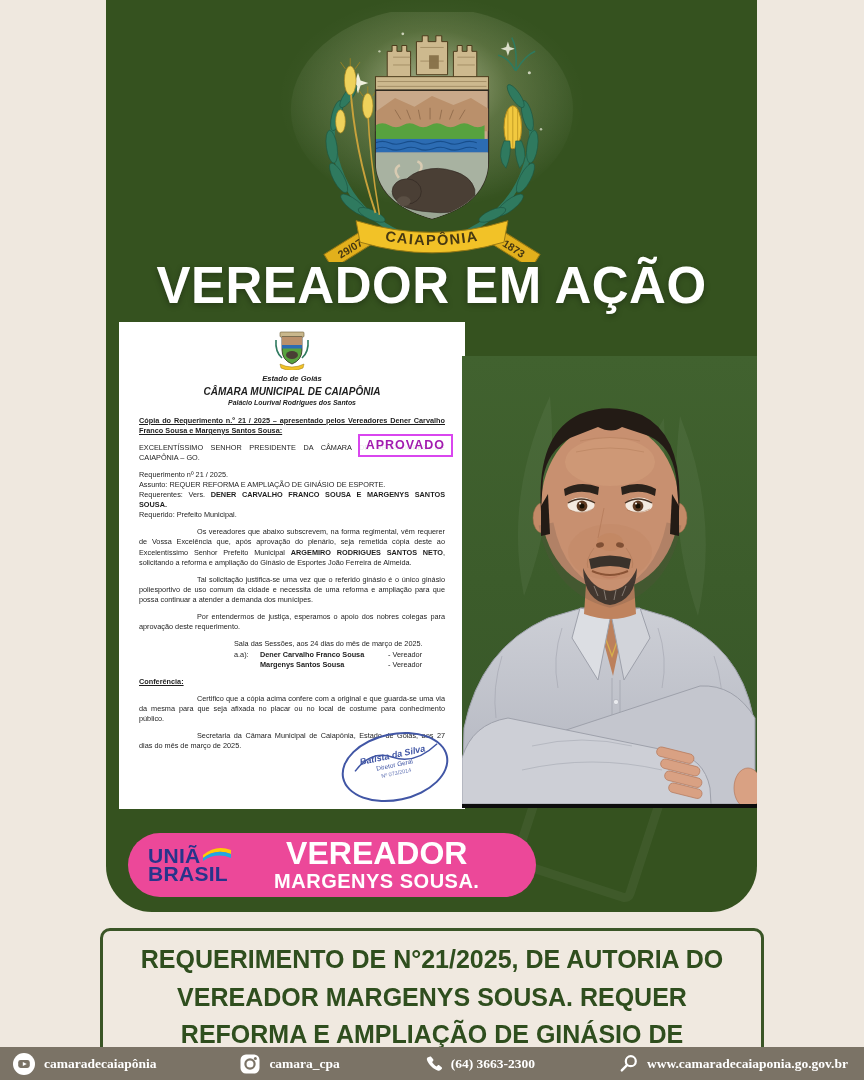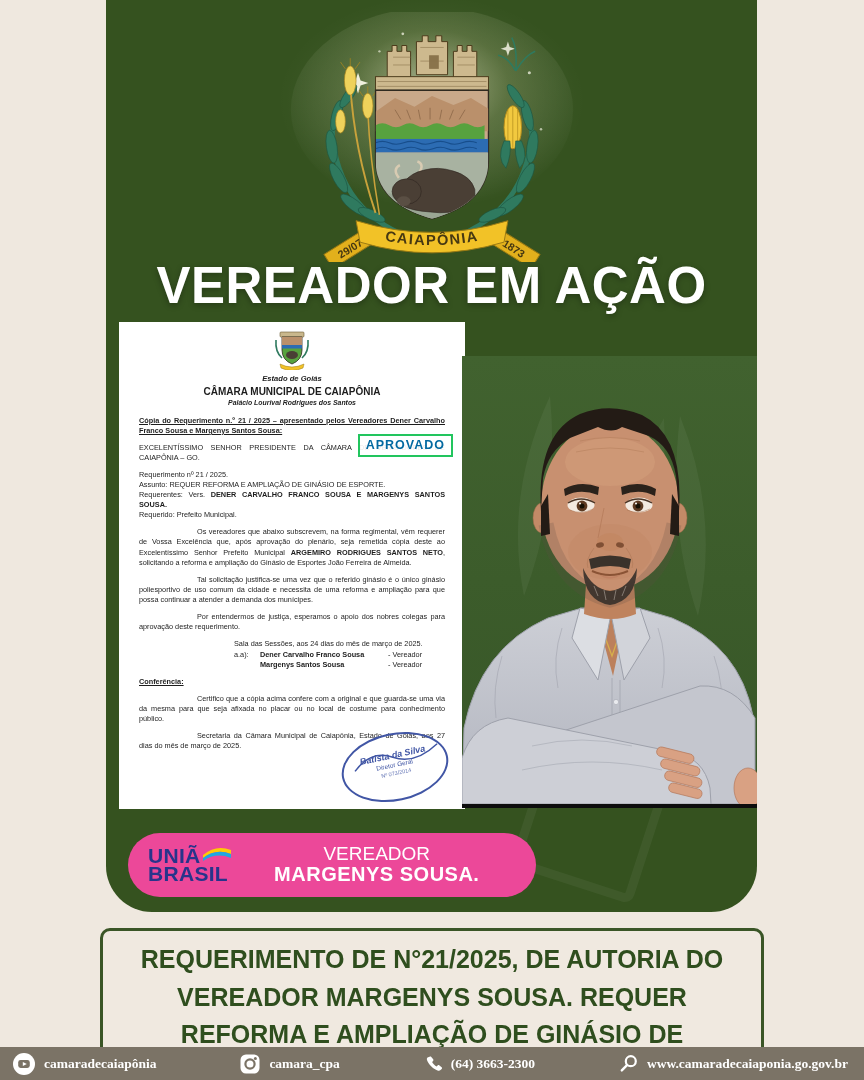--- a/index.html
+++ b/index.html
@@ -29,28 +29,28 @@
   }
   
   .document{
     position:absolute;left:119px;top:322px;width:346px;height:487px;
     background:#FFFFFF;z-index:2;box-sizing:border-box;
     padding:8px 20px 0;color:#1d1d1d;
     font-size:7.3px;line-height:1.38;text-align:justify;
   }
   .doc-head{text-align:center;}
   .d-state{font-style:italic;font-weight:bold;font-size:7.6px;margin-top:1px;}
-  .d-chamber{font-weight:bold;font-size:10px;}
+  .d-chamber{font-style:italic;font-weight:bold;font-size:10px;}
   .d-palace{font-style:italic;font-weight:bold;font-size:6.9px;margin-bottom:8px;}
   .d-copy{font-weight:bold;text-decoration:underline;margin:0 0 5px;}
   .doc p{margin:0 0 7px;}
   .ind{text-indent:58px;}
   .stamp{
     position:absolute;right:12px;top:112px;
-    color:#0369a1;border:2px solid #22c55e;background:rgba(255,255,255,.9);
+    color:#a21caf;border:2px solid #d946ef;background:rgba(255,255,255,.9);
     font-size:12.5px;font-weight:bold;letter-spacing:1px;padding:1px 6px;
   }
   .session{margin-left:95px !important;margin-bottom:1px !important;}
   .aa{margin-left:95px;margin-bottom:7px;}
   .aa-row{display:flex;}
   .aa-label{width:26px;}
   .aa-name{font-weight:bold;width:128px;}
   .aa-row2{padding-left:26px;}
   .d-conf{font-weight:bold;text-decoration:underline;margin:0 0 6px;}
   .seal{
@@ -69,21 +69,21 @@
   }
   
   .pill{
     position:absolute;left:128px;top:833px;width:408px;height:64px;z-index:3;
     background:#ec4899;border-radius:32px;display:flex;align-items:center;
   }
   .ub{margin-left:20px;color:#27348B;font-weight:800;line-height:.88;font-size:21px;letter-spacing:.3px;}
   .ub-top{display:flex;align-items:center;}
   .ub-top svg{margin-left:1px;margin-top:-3px;}
   .pill-text{flex:1;text-align:center;color:#FFFFFF;padding-right:14px;}
-  .pill-role{font-size:19px;font-weight:400;line-height:1.05;}
+  .pill-role{font-size:32px;font-weight:700;line-height:1.05;}
   .pill-name{font-size:20px;font-weight:800;letter-spacing:.5px;}
   
   .announce{
     position:absolute;left:100px;top:928px;width:664px;min-height:113px;z-index:2;
     box-sizing:border-box;border:3px solid #3A5526;border-radius:10px;
     background:#F0E9E0;display:flex;align-items:center;justify-content:center;
     padding:10px 26px;
   }
   .announce-text{
     color:#2F4E1E;font-size:25px;font-weight:800;text-align:center;line-height:1.5;

